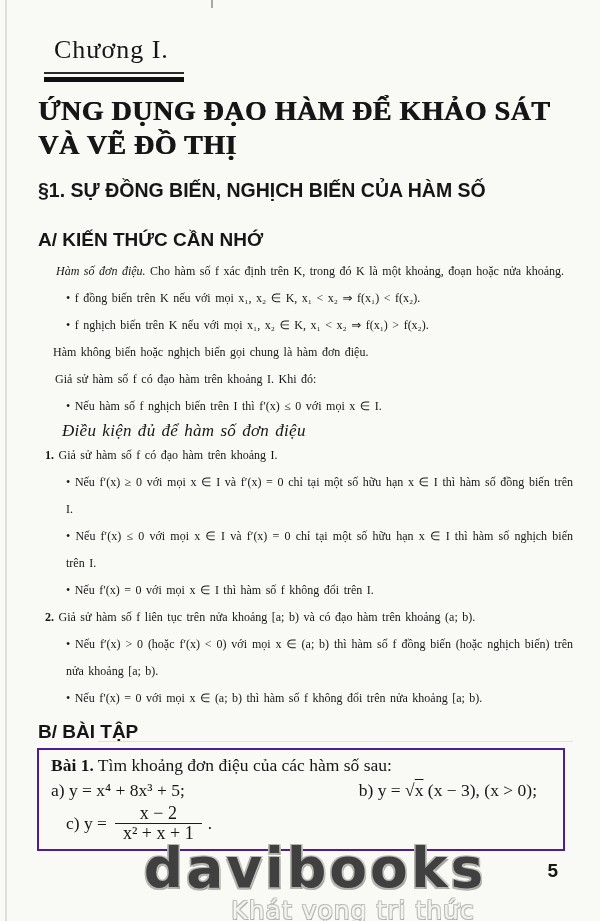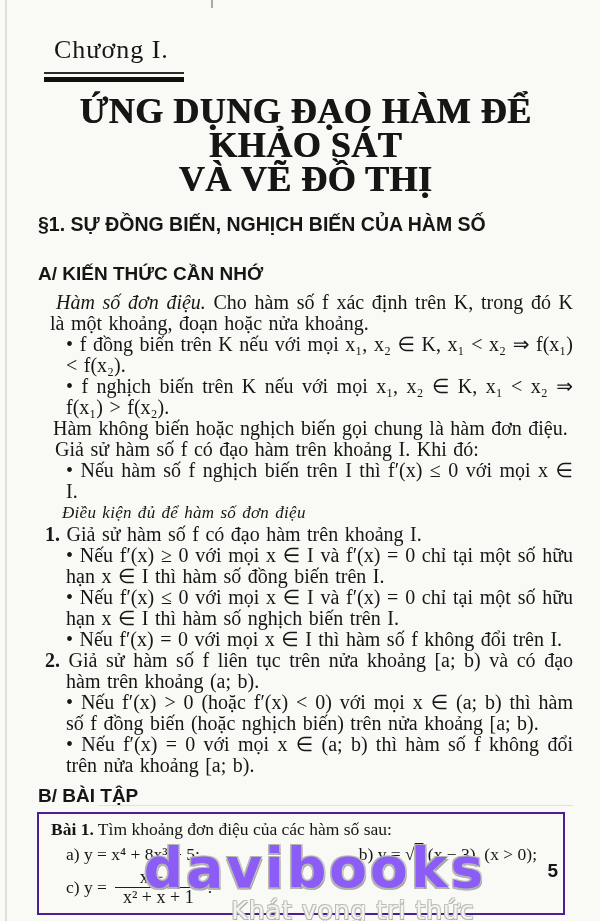--- a/index.html
+++ b/index.html
@@ -16,67 +16,67 @@
   .scan-tick{position:absolute;left:211px;top:0;width:2px;height:8px;background:#a8a8a4;}
 
   .content{padding:34px 27px 0 38px;}
 
   .chapter{font-size:26px;line-height:32px;margin-left:16px;letter-spacing:1px;}
   .chapter-rule{margin:6px 0 0 6px;width:140px;}
   .rule-thin{height:2px;background:#2b2b2b;margin-bottom:3px;}
   .rule-thick{height:5px;background:#101010;}
 
   .main-title{
-    margin-top:12px;font-size:36px;line-height:34px;font-weight:bold;
-    text-align:center;letter-spacing:.5px;text-shadow:.7px 0 currentColor;
+    margin-top:12px;font-size:28px;line-height:34px;font-weight:bold;
+    letter-spacing:.5px;text-shadow:.7px 0 currentColor;
   }
   .section-title{
     margin-top:16px;font-size:19.5px;line-height:24px;
     font-family:"Liberation Sans",sans-serif;font-weight:bold;
   }
   .heading-sans{font-family:"Liberation Sans",sans-serif;font-weight:bold;font-size:19px;line-height:24px;}
   .heading-a{margin-top:26px;}
   .heading-b{margin-top:8px;}
   .faint-rule{height:1px;background:#e2e2dd;margin:-3px 0 2px 60px;}
 
   p{margin:0;}
-  .body{font-size:20px;line-height:21px;text-align:justify;word-spacing:1.5px;}
+  .body{font-size:12px;line-height:27px;text-align:justify;word-spacing:1.5px;}
   .lead{margin-left:12px;text-indent:6px;margin-top:6px;}
   .em-lead{font-style:italic;}
   .bullet{padding-left:28px;font-family:Liberation Serif, serif;}
   .bullet::before{content:"\2022\00a0";}
   .closing{text-indent:15px;}
   .subhead{font-style:italic;font-size:17px;line-height:22px;text-indent:24px;letter-spacing:.3px;}
   .nec-intro{text-indent:17px;}
   .numbered{padding-left:28px;text-indent:-21px;}
   .num{font-weight:bold;}
 
   .ex-box{
     margin-top:6px;margin-left:-1px;width:528px;box-sizing:border-box;
     border:2px solid #4c1d95;padding:4px 10px 6px 12px;
   }
   .ex-title{font-size:17.5px;line-height:23px;}
   .ex-label{font-weight:bold;}
   .ex-row{display:flex;font-size:17.5px;line-height:23px;margin-top:2px;}
-  .ex-a{margin-left:15px;}
+  .ex-a{}
   .ex-b{margin-left:auto;margin-right:16px;}
   .radicand{text-decoration:overline;}
   .ex-crow{display:flex;align-items:center;margin-left:15px;margin-top:2px;font-size:17.5px;}
   .frac{display:inline-flex;flex-direction:column;text-align:center;margin-left:8px;font-size:18px;line-height:19px;}
   .frac-num{padding:0 8px;}
   .frac-den{border-top:1.6px solid #1c1c1c;padding:0 8px;}
   .c-suffix{margin-left:6px;align-self:center;}
 
   .watermark{
     position:absolute;left:35px;top:841px;width:560px;text-align:center;
     font-family:"DejaVu Sans",sans-serif;pointer-events:none;
   }
   .wm1{
     font-size:55px;line-height:55px;font-weight:bold;letter-spacing:3px;
-    color:#8b5cf6;
+    color:#404040;
     text-shadow:-1.5px -1.5px 0 #b5b5b0,1.5px -1.5px 0 #c7c7c2,-1.5px 1.5px 0 #b5b5b0,1.5px 1.5px 0 #a7a7a2;
   }
   .wm2{
     font-size:25px;line-height:26px;margin-top:2px;letter-spacing:1px;
     transform:translateX(38px);
     color:#f3f3ef;
     text-shadow:-1px -1px 0 #bcbcb7,1px -1px 0 #c9c9c4,-1px 1px 0 #bcbcb7,1px 1px 0 #adada8;
   }
   .page-number{
     position:absolute;right:42px;top:860px;

